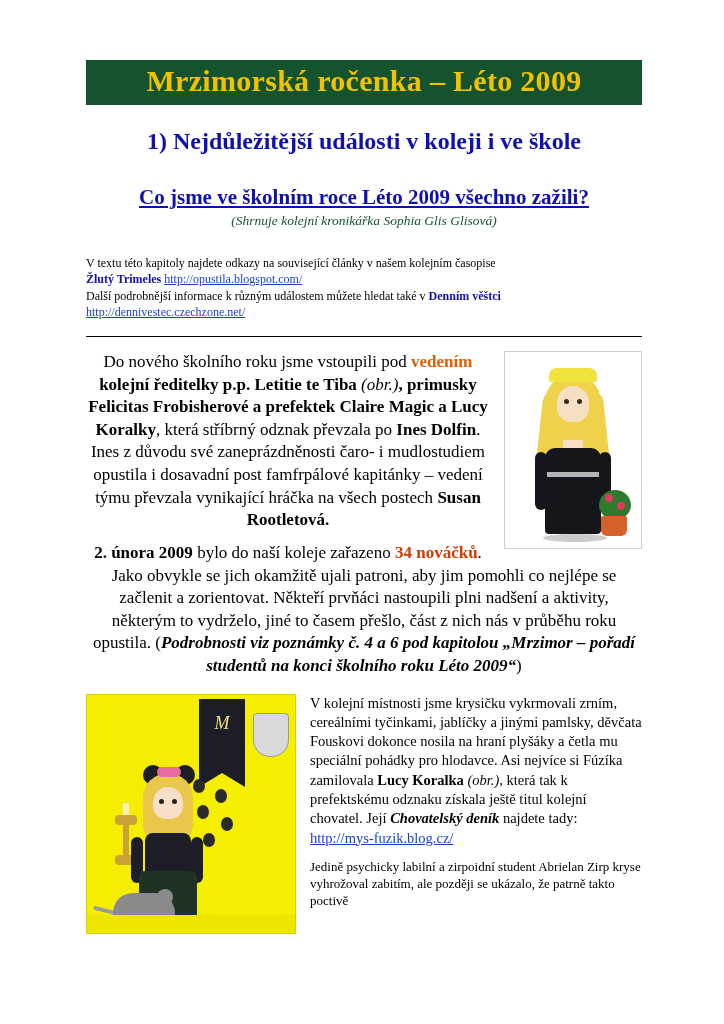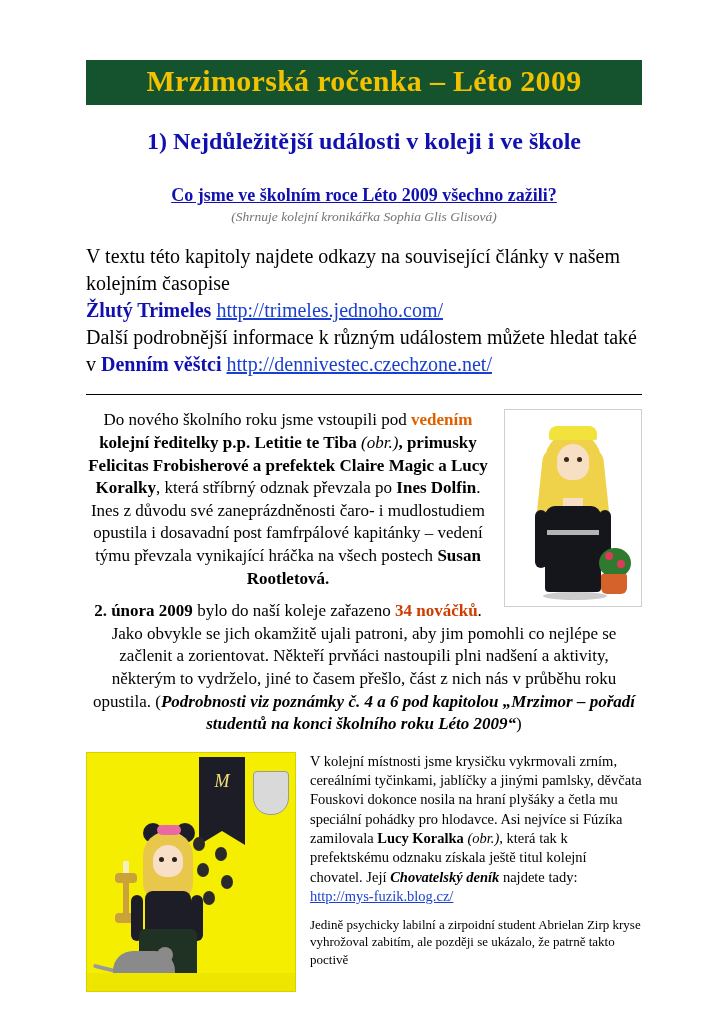--- a/index.html
+++ b/index.html
@@ -50,36 +50,36 @@
     font-size: 24px;
     margin-top: 22px;
     line-height: 1.2;
   }
 
   
   .sub-heading {
     text-align: center;
     color: #1010b0;
     font-weight: bold;
-    font-size: 18px;
+    font-size: 21px;
     text-decoration: underline;
     margin-top: 30px;
   }
   .sub-note {
     text-align: center;
-    color: #737373;
+    color: #14532d;
     font-style: italic;
     font-size: 13.5px;
     margin-top: 3px;
   }
 
   
   .intro {
-    margin-top: 18px;
-    font-size: 20px;
+    margin-top: 26px;
+    font-size: 12px;
     line-height: 1.35;
   }
   a.link {
     color: #1a3fd0;
     text-decoration: underline;
   }
   .blue-bold { color: #1010b0; font-weight: bold; }
 
   hr.rule {
     border: none;
@@ -293,21 +293,21 @@
     <div class="title-banner">Mrzimorská ročenka – Léto 2009</div>
 
     <div class="chapter-heading">1) Nejdůležitější události v koleji i ve škole</div>
 
     <div class="sub-heading">Co jsme ve školním roce Léto 2009 všechno zažili?</div>
     <div class="sub-note">(Shrnuje kolejní kronikářka Sophia Glis Glisová)</div>
 
     <div class="intro">
       <span>V textu této kapitoly najdete odkazy na související články v našem kolejním časopise</span><br>
       <span class="blue-bold">Žlutý Trimeles</span>
-      <a class="link" href="#">http://trimeles.jednoho.com/</a><br>
+      <a class="link" href="#">http://opustila.blogspot.com/</a><br>
       <span>Další podrobnější informace k různým událostem můžete hledat také v</span>
       <span class="blue-bold">Denním věštci</span>
       <a class="link" href="#">http://dennivestec.czechzone.net/</a>
     </div>
 
     <hr class="rule">
 
     <div class="sec1">
       <div class="sec1-img">
         <div class="fig1-bg"></div>

